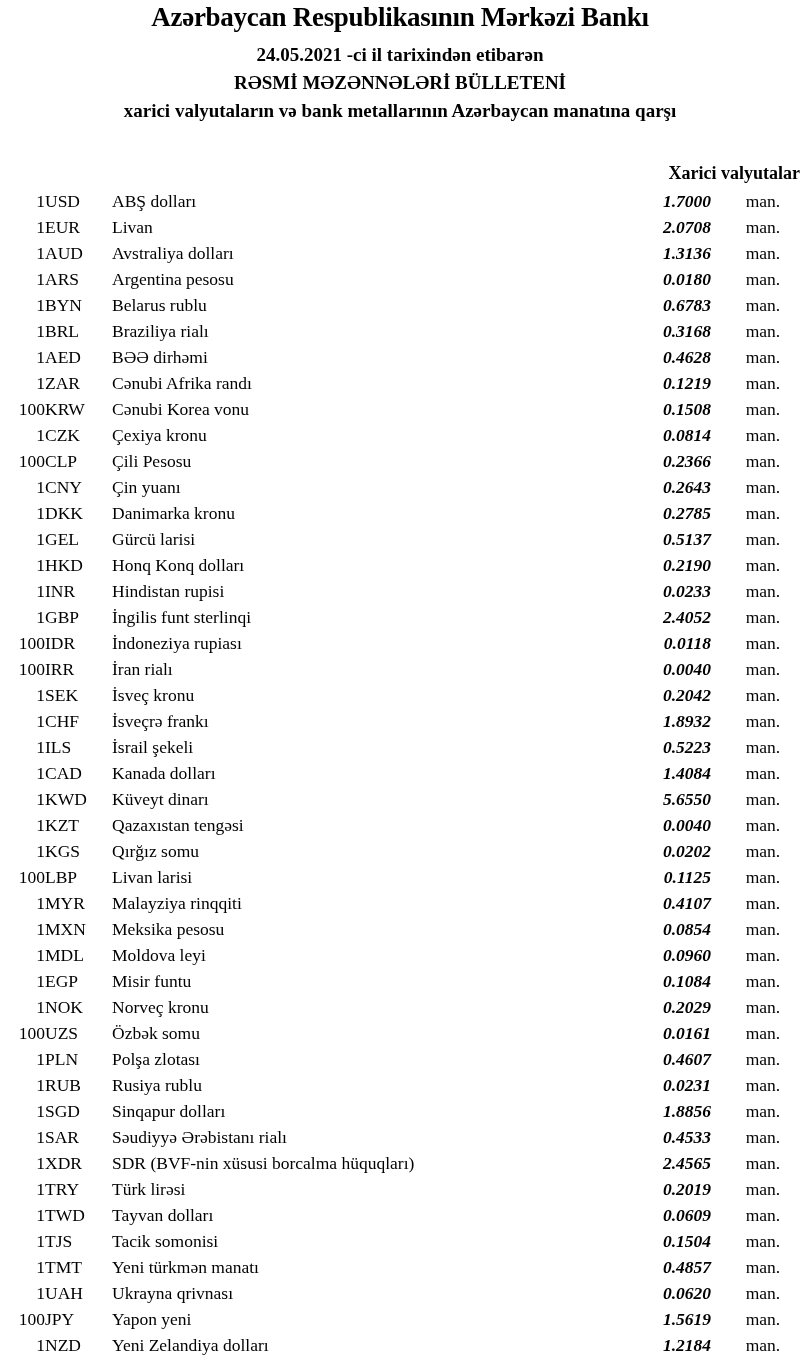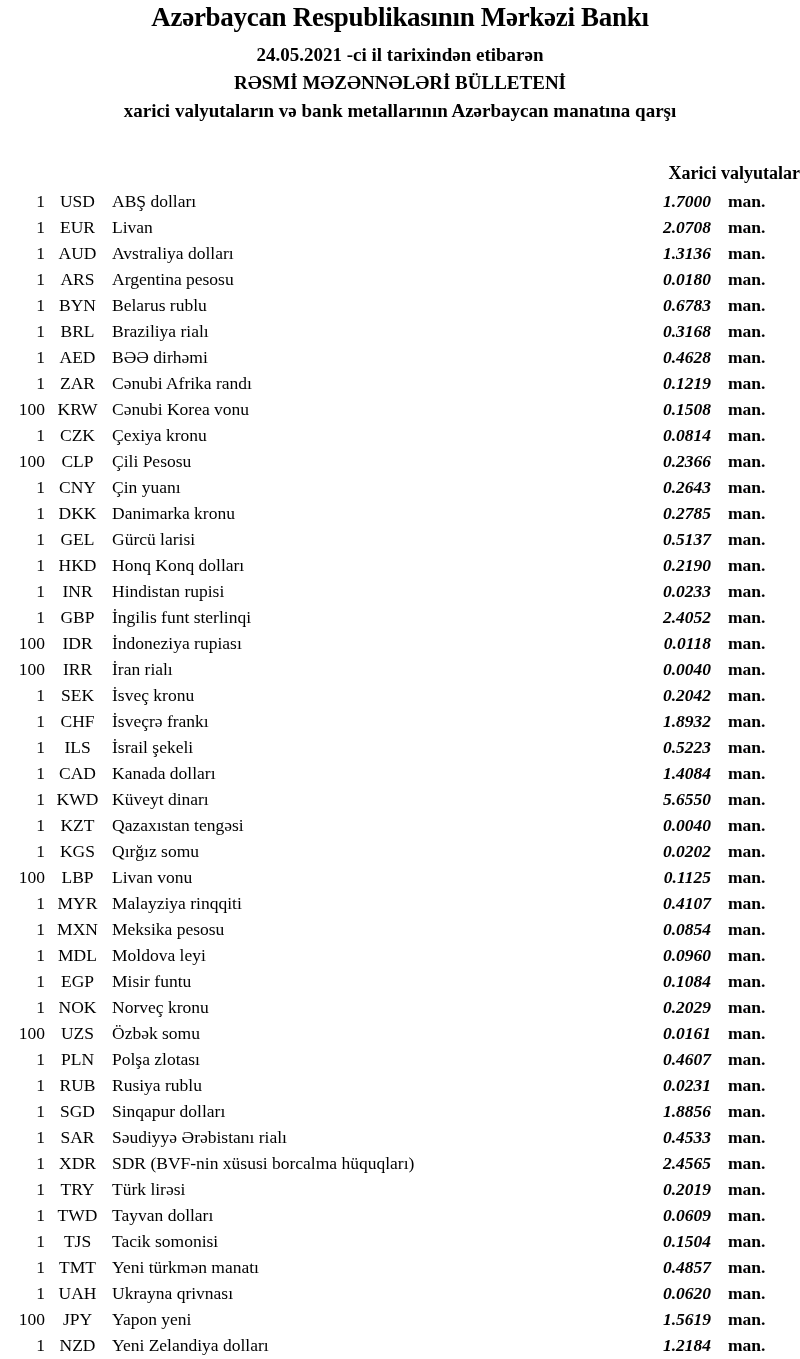--- a/index.html
+++ b/index.html
@@ -47,45 +47,43 @@
     font-size: 17.5px;
     white-space: nowrap;
   }
   .cell-qty {
     width: 45px;
     text-align: right;
     flex: 0 0 auto;
   }
   .cell-code {
     width: 65px;
-    text-align: center;
     flex: 0 0 auto;
   }
   .cell-name {
     width: 513px;
     text-align: left;
     padding-left: 2px;
     box-sizing: border-box;
     flex: 0 0 auto;
     overflow: hidden;
   }
   .cell-rate {
     width: 88px;
     text-align: right;
     font-weight: bold;
     font-style: italic;
     flex: 0 0 auto;
   }
   .cell-unit {
     width: 87px;
-    text-align: left;
+    text-align: center;
     padding-left: 17px;
     box-sizing: border-box;
     flex: 0 0 auto;
-    font-weight: bold;
   }
 </style>
 </head>
 <body>
 
 <div class="page">
   <header>
     <div class="doc-title">Azərbaycan Respublikasının Mərkəzi Bankı</div>
     <div class="sub-line">24.05.2021 -ci il tarixindən etibarən</div>
     <div class="sub-line">RƏSMİ MƏZƏNNƏLƏRİ BÜLLETENİ</div>
@@ -273,21 +271,21 @@
       <div class="row">
         <span class="cell-qty">1</span>
         <span class="cell-code">KGS</span>
         <span class="cell-name">Qırğız somu</span>
         <span class="cell-rate">0.0202</span>
         <span class="cell-unit">man.</span>
       </div>
       <div class="row">
         <span class="cell-qty">100</span>
         <span class="cell-code">LBP</span>
-        <span class="cell-name">Livan vonu</span>
+        <span class="cell-name">Livan larisi</span>
         <span class="cell-rate">0.1125</span>
         <span class="cell-unit">man.</span>
       </div>
       <div class="row">
         <span class="cell-qty">1</span>
         <span class="cell-code">MYR</span>
         <span class="cell-name">Malayziya rinqqiti</span>
         <span class="cell-rate">0.4107</span>
         <span class="cell-unit">man.</span>
       </div>

